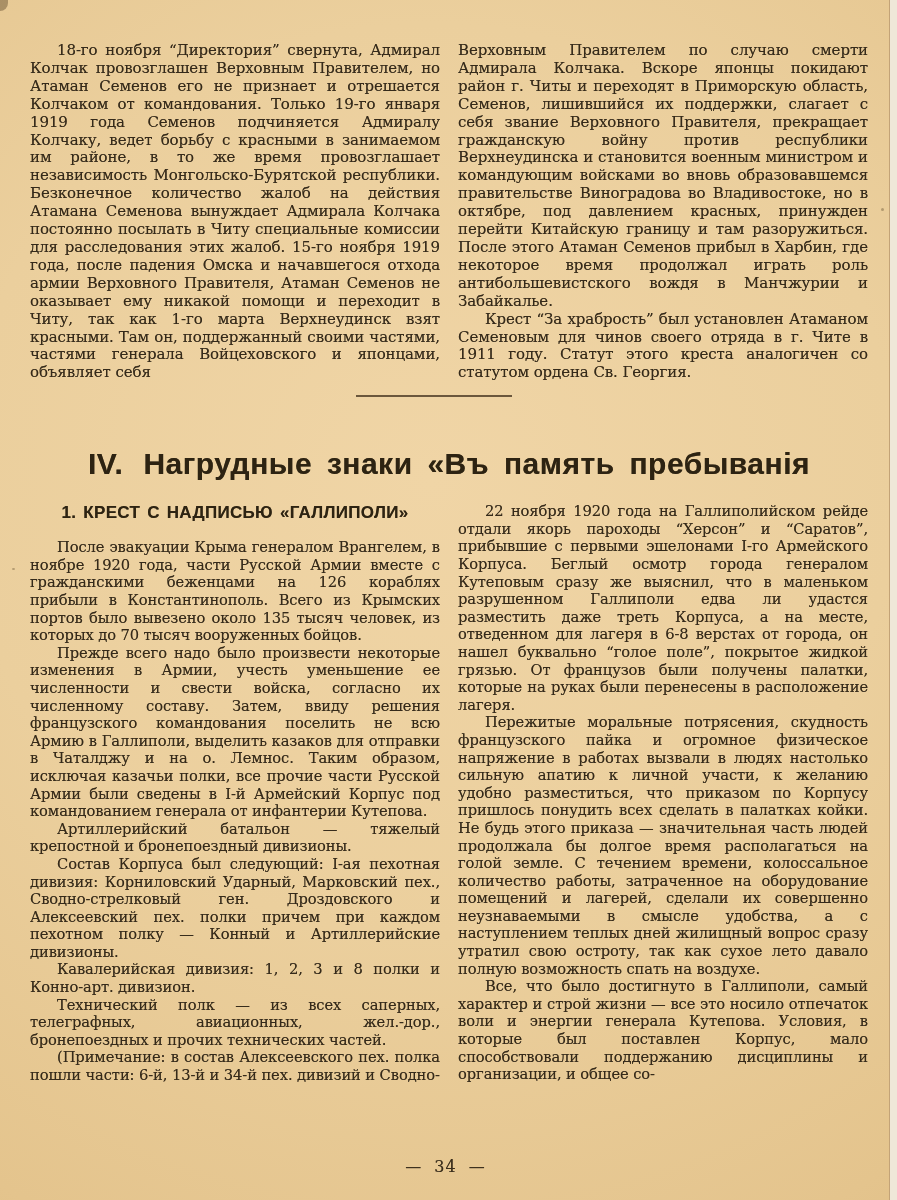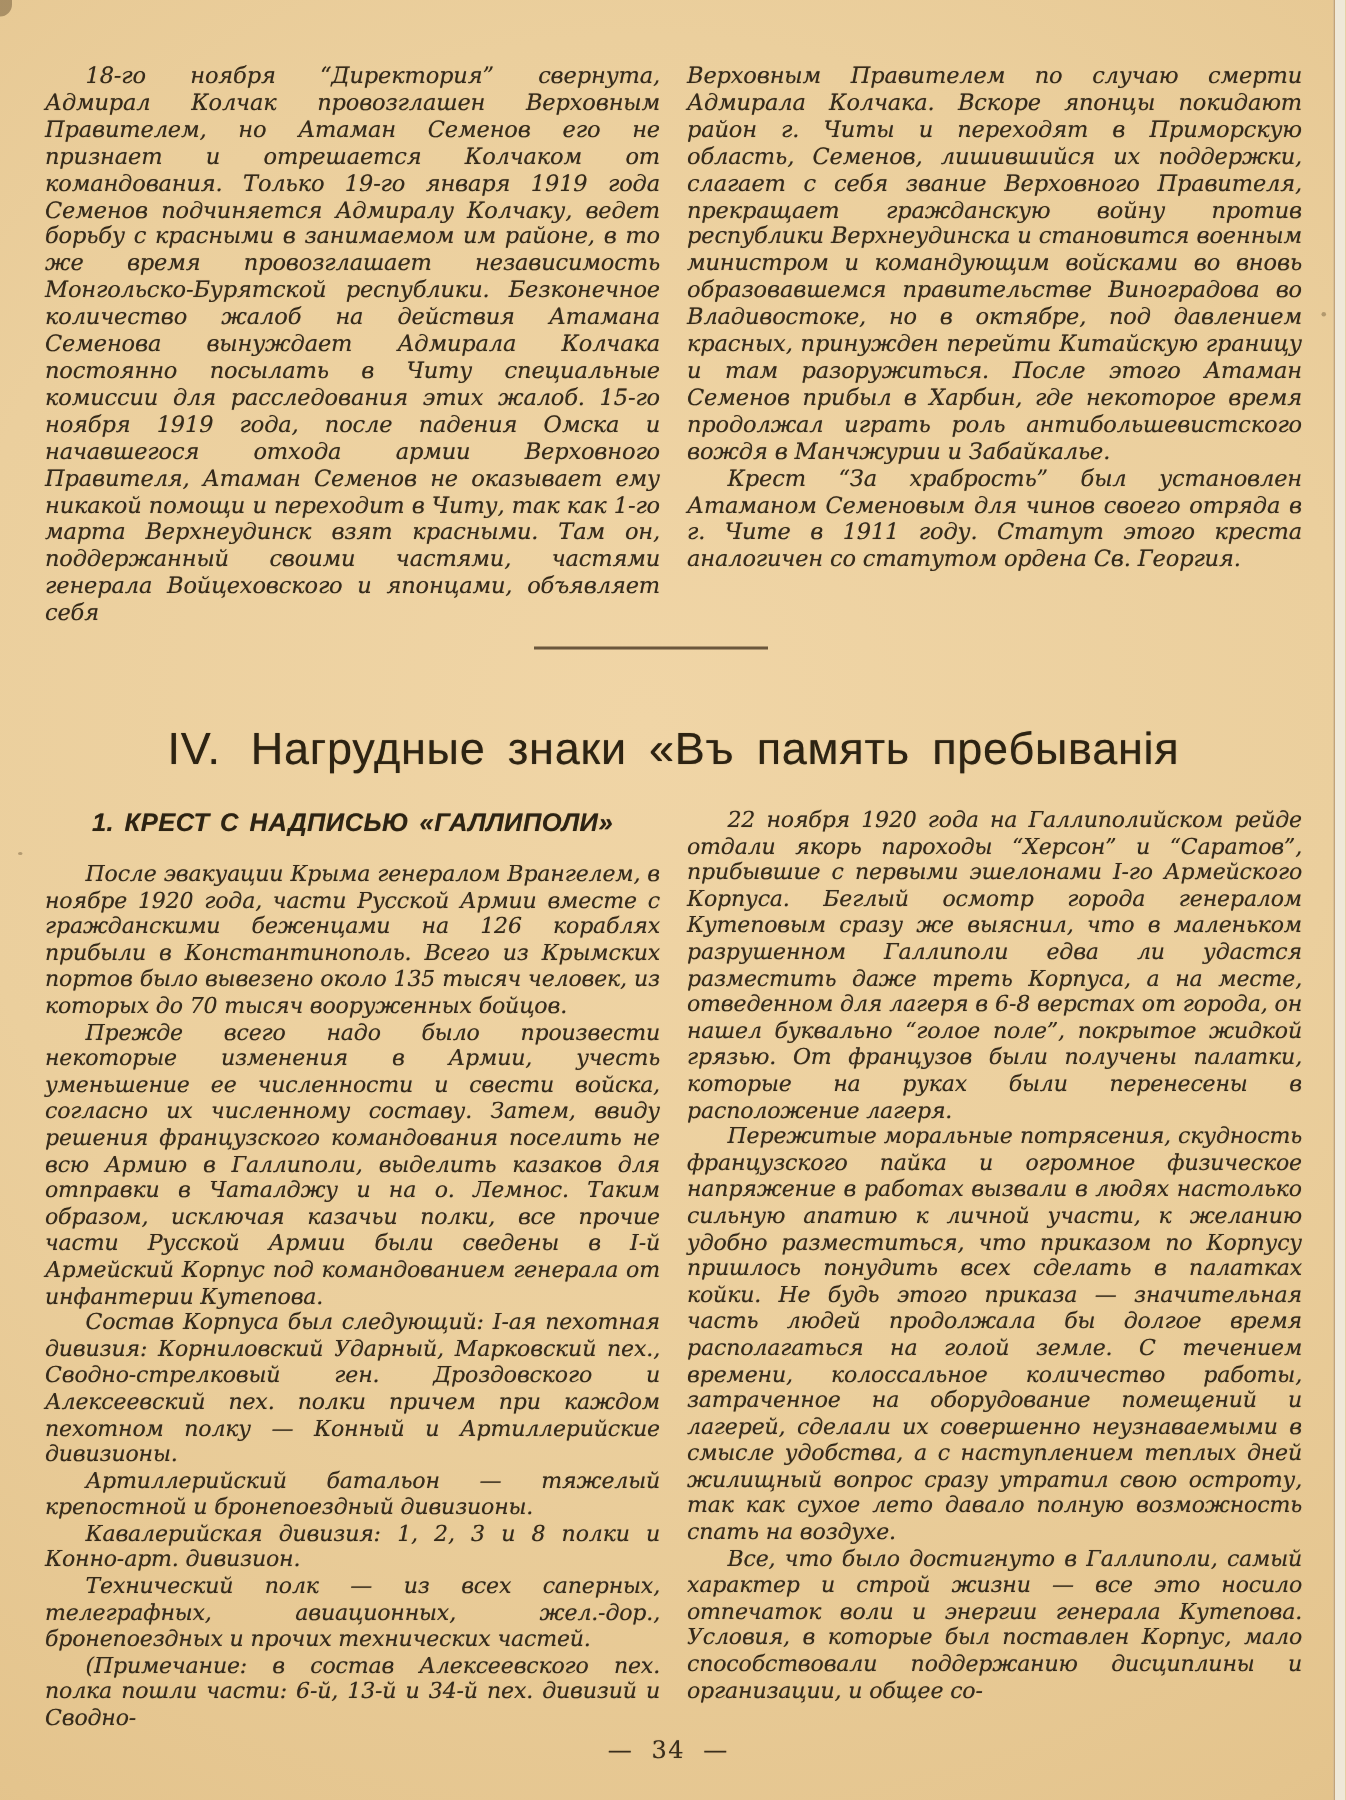--- a/index.html
+++ b/index.html
@@ -24,21 +24,21 @@
     background:#efe8d8;border-left:1px solid #c3a377;
   }
   .speck-corner{
     position:absolute;left:0;top:0;width:8px;height:11px;
     background:#6b5636;border-radius:0 0 8px 0;opacity:.5;
   }
   .speck{position:absolute;background:#5f4c2e;border-radius:50%;opacity:.4;}
   .sp1{left:881px;top:208px;width:3px;height:3px;}
   .sp2{left:12px;top:568px;width:3px;height:2px;}
 
-  .two-col{display:flex;gap:18px;font-style:italic;}
+  .two-col{display:flex;gap:18px;}
   .col{flex:1 1 0;min-width:0;}
 
   p{
     margin:0;
     font-size:15px;line-height:17.9px;
     text-align:justify;
     letter-spacing:-0.1px;
     text-shadow:0 0 .5px rgba(53,41,26,.55);
     hyphens:none;
   }
@@ -47,21 +47,21 @@
   .divider{
     height:2px;width:156px;
     background:#54412a;
     margin:13px 0 0 326px;
     opacity:.85;
   }
 
   h1{
     margin:44px 0 0 0;
     font-family:"Liberation Sans","DejaVu Sans",sans-serif;
-    font-weight:normal;
+    font-weight:bold;
     font-size:30px;line-height:46px;
     text-align:center;
     color:#2d2312;
     letter-spacing:.5px;word-spacing:6px;
     text-shadow:0 0 .6px rgba(45,35,18,.6);
   }
   .h-num{margin-right:20px;}
 
   .main-section{margin-top:15px;}
   h2{
@@ -106,22 +106,22 @@
 
   <div class="divider"></div>
 
   <h1><span class="h-num">IV.</span><span>Нагрудные знаки «Въ память пребыванія</span><br></h1>
 
   <section class="two-col main-section">
     <div class="col">
       <h2>1. КРЕСТ С НАДПИСЬЮ «ГАЛЛИПОЛИ»</h2>
       <p class="indent">После эвакуации Крыма генералом Врангелем, в ноябре 1920 года, части Русской Армии вместе с гражданскими беженцами на 126 кораблях прибыли в Константинополь. Всего из Крымских портов было вывезено около 135 тысяч человек, из которых до 70 тысяч вооруженных бойцов.</p>
       <p class="indent">Прежде всего надо было произвести некоторые изменения в Армии, учесть уменьшение ее численности и свести войска, согласно их численному составу. Затем, ввиду решения французского командования поселить не всю Армию в Галлиполи, выделить казаков для отправки в Чаталджу и на о. Лемнос. Таким образом, исключая казачьи полки, все прочие части Русской Армии были сведены в I-й Армейский Корпус под командованием генерала от инфантерии Кутепова.</p>
+      <p class="indent">Артиллерийский батальон — тяжелый крепостной и бронепоездный дивизионы.</p>
       <p class="indent">Состав Корпуса был следующий: I-ая пехотная дивизия: Корниловский Ударный, Марковский пех., Сводно-стрелковый ген. Дроздовского и Алексеевский пех. полки причем при каждом пехотном полку — Конный и Артиллерийские дивизионы.</p>
-      <p class="indent">Артиллерийский батальон — тяжелый крепостной и бронепоездный дивизионы.</p>
       <p class="indent">Кавалерийская дивизия: 1, 2, 3 и 8 полки и Конно-арт. дивизион.</p>
       <p class="indent">Технический полк — из всех саперных, телеграфных, авиационных, жел.-дор., бронепоездных и прочих технических частей.</p>
       <p class="indent">(Примечание: в состав Алексеевского пех. полка пошли части: 6-й, 13-й и 34-й пех. дивизий и Сводно-</p>
     </div>
     <div class="col">
       <p class="indent">22 ноября 1920 года на Галлиполийском рейде отдали якорь пароходы “Херсон” и “Саратов”, прибывшие с первыми эшелонами I-го Армейского Корпуса. Беглый осмотр города генералом Кутеповым сразу же выяснил, что в маленьком разрушенном Галлиполи едва ли удастся разместить даже треть Корпуса, а на месте, отведенном для лагеря в 6-8 верстах от города, он нашел буквально “голое поле”, покрытое жидкой грязью. От французов были получены палатки, которые на руках были перенесены в расположение лагеря.</p>
       <p class="indent">Пережитые моральные потрясения, скудность французского пайка и огромное физическое напряжение в работах вызвали в людях настолько сильную апатию к личной участи, к желанию удобно разместиться, что приказом по Корпусу пришлось понудить всех сделать в палатках койки. Не будь этого приказа — значительная часть людей продолжала бы долгое время располагаться на голой земле. С течением времени, колоссальное количество работы, затраченное на оборудование помещений и лагерей, сделали их совершенно неузнаваемыми в смысле удобства, а с наступлением теплых дней жилищный вопрос сразу утратил свою остроту, так как сухое лето давало полную возможность спать на воздухе.</p>
       <p class="indent">Все, что было достигнуто в Галлиполи, самый характер и строй жизни — все это носило отпечаток воли и энергии генерала Кутепова. Условия, в которые был поставлен Корпус, мало способствовали поддержанию дисциплины и организации, и общее со-</p>
     </div>
   </section>

